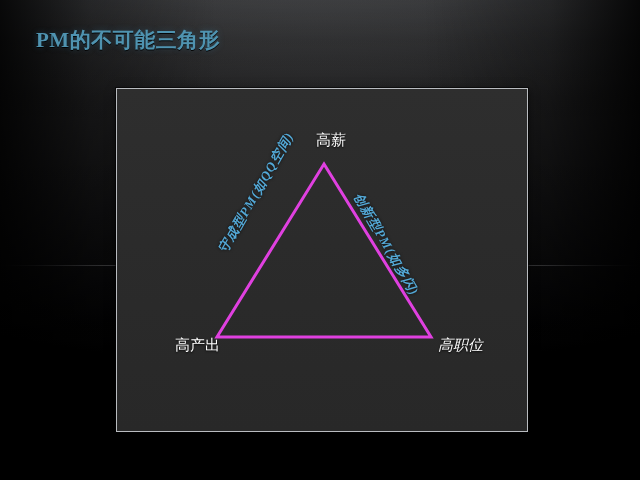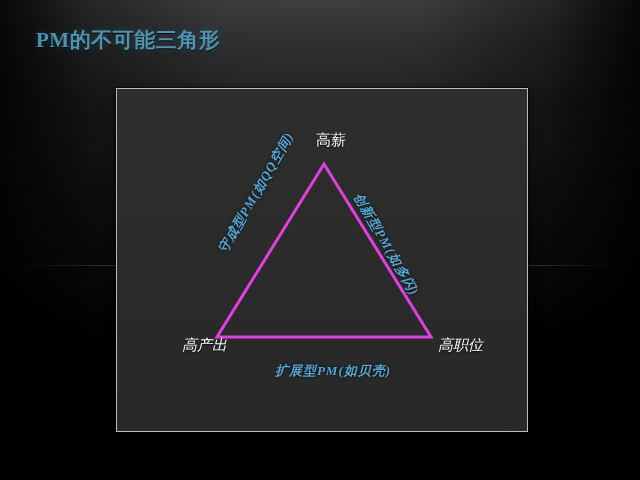--- a/index.html
+++ b/index.html
@@ -101,21 +101,21 @@
   
   .vertex-label {
     position: absolute;
     color: #ffffff;
     font-size: 15px;
     font-family: "Liberation Sans", "DejaVu Sans", sans-serif;
     white-space: nowrap;
     text-shadow: 0 1px 2px rgba(0,0,0,0.9);
   }
   #label-top    { left: 315px; top: 131px; transform: translateX(-50%); margin-left: 16px; }
-  #label-left   { left: 182px; top: 336px; font-style: italic; }
+  #label-left   { left: 175px; top: 336px; }
   #label-right  { left: 438px; top: 336px; font-style: italic; }
 
   
   .edge-label {
     position: absolute;
     color: #53a8d6;
     font-family: "Liberation Serif", "DejaVu Serif", serif;
     font-style: italic;
     font-weight: bold;
     font-size: 13px;
@@ -162,15 +162,14 @@
   <div class="vertex-label" id="label-top">高薪</div>
 
   <div class="vertex-label" id="label-left">高产出</div>
 
   <div class="vertex-label" id="label-right">高职位</div>
 
   <div class="edge-label" id="edge-left">守成型PM(如QQ空间)</div>
 
   <div class="edge-label" id="edge-right">创新型PM(如多闪)</div>
 
-  <div class="edge-label" id="edge-bottom">扩展型PM(如贝壳)</div>
 
 </div>
 
 </body></html>

